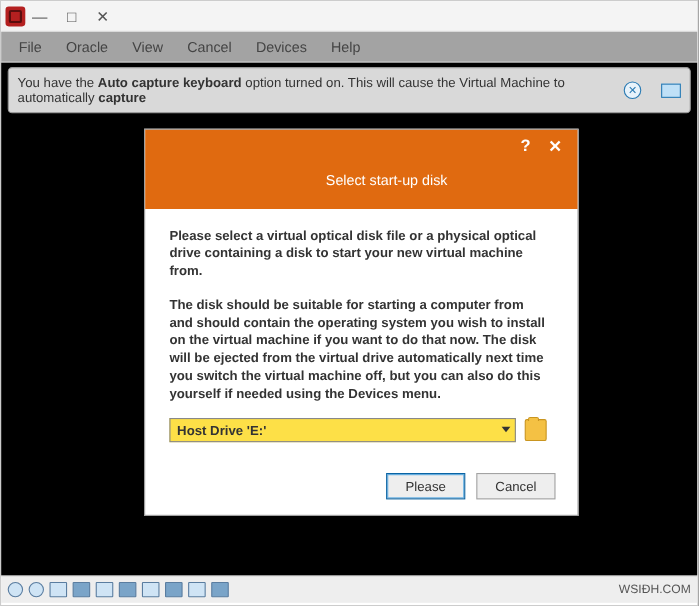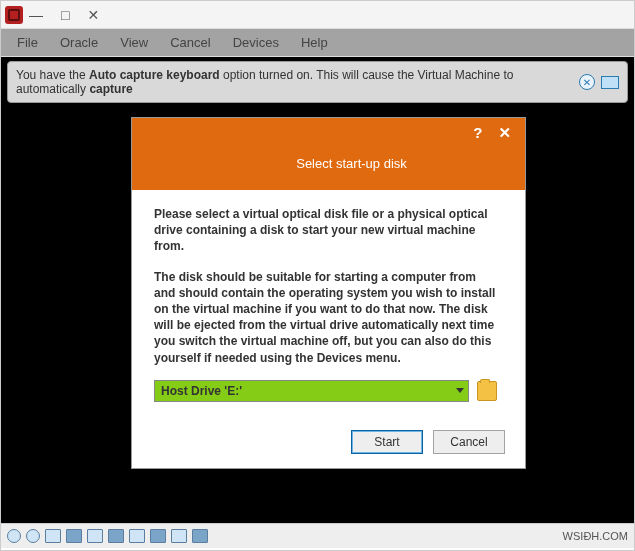--- a/index.html
+++ b/index.html
@@ -38,21 +38,21 @@
   }
   .menubar span { padding:2px 8px; }
   .black-area {
     background:#000; height:466px; position:relative;
   }
   .notify-bar {
     position:absolute; top:4px; left:6px; right:6px;
     background:#d9d9d9;
     border:1px solid #999; border-radius:4px;
     padding:6px 8px;
-    display:flex; align-items:center; gap:6px;
+    display:flex; align-items:center; gap:18px;
     font-size:12px; color:#333;
   }
   .notify-text { flex:1; }
   .notify-text b { font-weight:700; }
   .notify-icon {
     width:16px; height:16px; border-radius:50%; border:1px solid #2a7ab3;
     display:flex; align-items:center; justify-content:center;
     font-size:10px; color:#2a7ab3; background:#e8f3fb;
   }
   .notify-mon {
@@ -68,21 +68,21 @@
     padding:0;
   }
   .dlg-head-top { display:flex; justify-content:flex-end; gap:16px; padding:6px 14px 0 0; font-size:15px; font-weight:700;}
   .dlg-head-title { padding:14px 0 0 46px; font-size:13px; font-weight:400;text-align:center; }
   .dlg-body { padding:16px 28px 18px 22px; font-size:12px; color:#333; line-height:1.35;font-weight:bold;}
   .dlg-body p { margin:0 0 14px 0; }
   .drive-row { display:flex; align-items:center; gap:8px; margin-top:4px;}
   .drive-select {
     flex:1; height:22px; border:1px solid #888;
     display:flex; align-items:center; justify-content:space-between;
-    padding:0 4px 0 6px; background:#84cc16; font-size:12px;
+    padding:0 4px 0 6px; background:#fde047; font-size:12px;
   }
   .drive-select .caret { width:0;height:0;border-left:4px solid transparent;border-right:4px solid transparent;border-top:5px solid #333;}
   .folder-btn {
     width:20px; height:20px; background:#f4c144; border:1px solid #c99520;
     display:flex; align-items:center; justify-content:center; position:relative; border-radius:2px;
   }
   .folder-btn::before{content:""; position:absolute; top:-3px; left:2px; width:8px; height:3px; background:#f4c144; border:1px solid #c99520; border-bottom:none; border-radius:2px 2px 0 0;}
   .dlg-foot {
     padding:10px 20px 14px; display:flex; justify-content:flex-end; gap:10px;
   }
@@ -148,21 +148,21 @@
         <div class="drive-select">
           <span>Host Drive 'E:'</span>
           <span class="caret"></span>
         </div>
         <div class="folder-btn">
           <span></span>
         </div>
       </div>
     </div>
     <div class="dlg-foot">
-      <div class="btn primary">Start</div>
+      <div class="btn primary">Please</div>
       <div class="btn">Cancel</div>
     </div>
   </div>
 
 </div>
 
 <div class="status-bar">
   <div class="status-icons">
     <div class="sicon round"></div>
     <div class="sicon round"></div>

